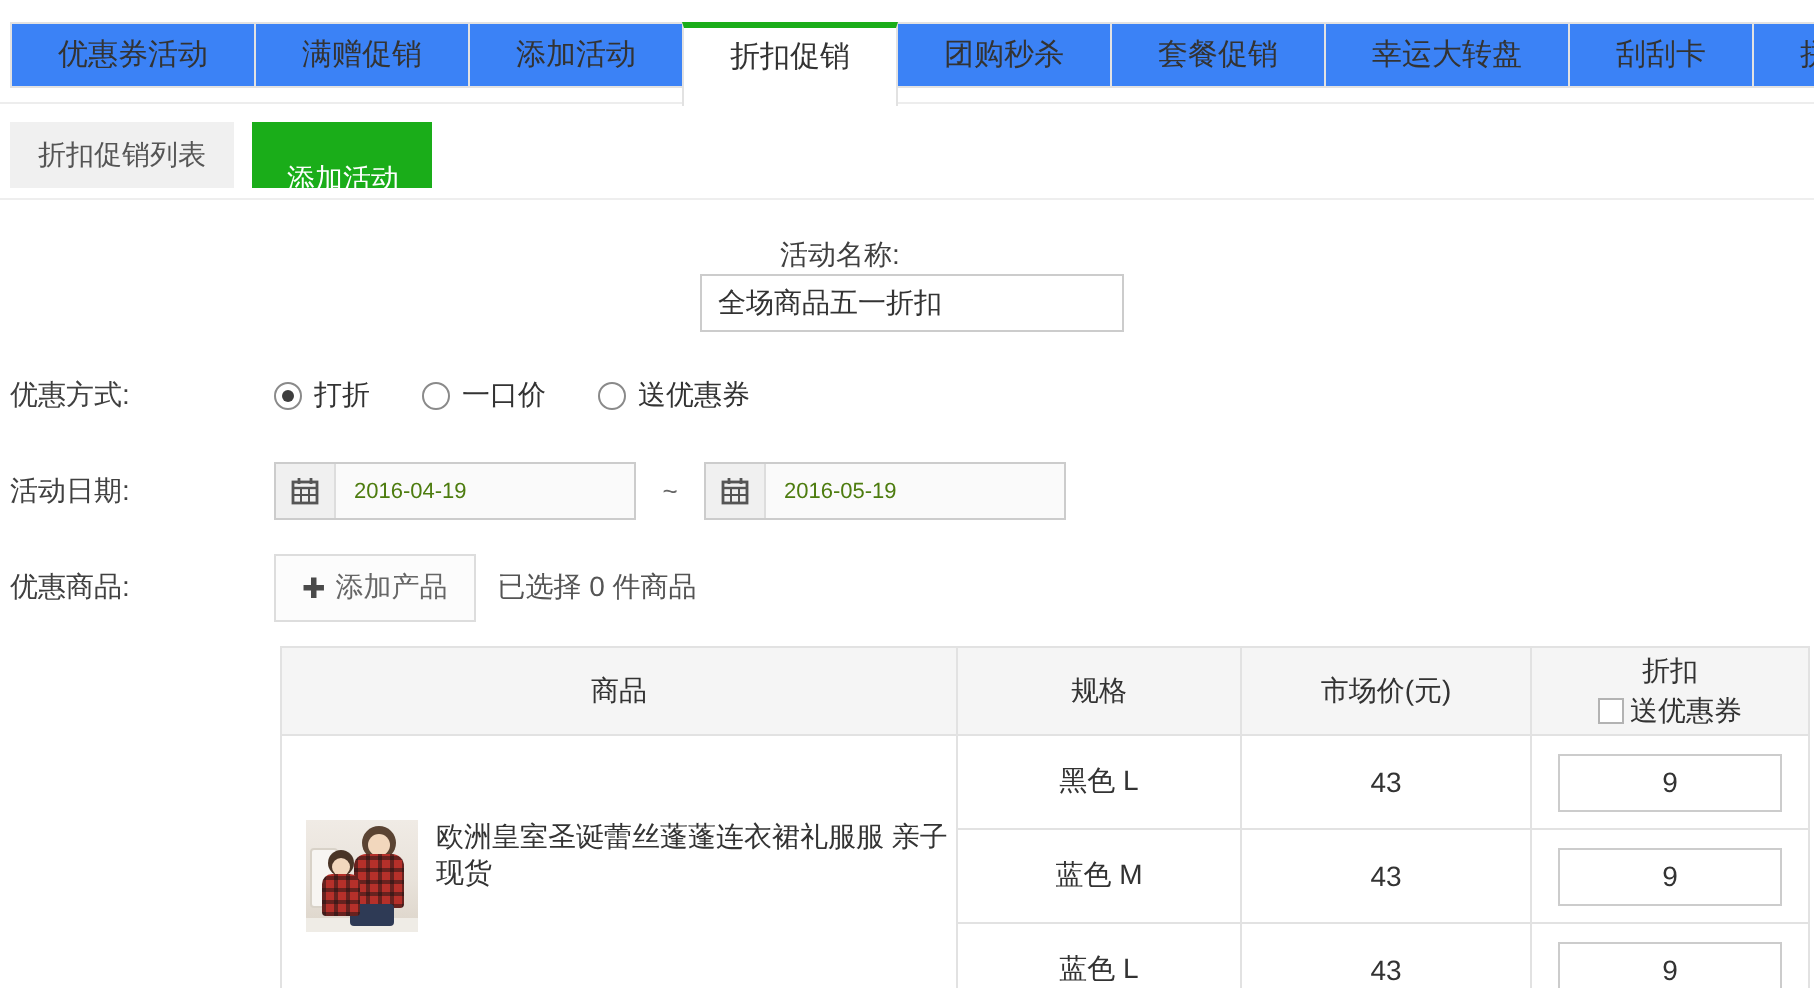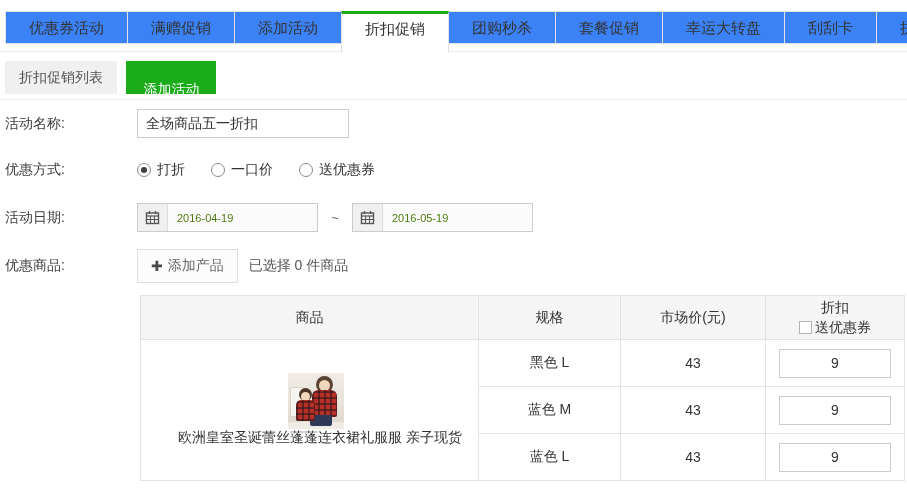--- a/index.html
+++ b/index.html
@@ -19,21 +19,21 @@
   
   .subtabs { padding:9px 0 0 5px; height:48px; border-bottom:1px solid #eeeeee; }
   .subtab { display:inline-block; height:33px; line-height:33px; padding:0 14px;
             font-size:14px; cursor:pointer; vertical-align:top; }
   .subtab.plain { background:#f0f0f0; color:#555; }
   .subtab.green { background:#1aad19; color:#fff; margin-left:5px; padding:12px 17px; }
 
   
   .form { padding-left:5px; }
   .frow { display:flex; align-items:center; }
-  .frow.r1 { margin-top:9px; }
+  .frow.r1 { margin-top:19px;flex-direction:column; }
   .frow.r2 { margin-top:23px; }
   .frow.r3 { margin-top:24px; }
   .frow.r4 { margin-top:17px; }
   .flabel { width:132px; font-size:14px; color:#404040; }
   .text-input { width:212px; height:29px; border:1px solid #ccc; padding:0 8px;
                 font-size:14px; color:#333; font-family:inherit; background:#fff; }
 
   .radio-group { display:flex; align-items:center; font-size:14px; color:#333; }
   .radio { display:inline-flex; align-items:center; margin-right:26px; cursor:pointer; }
   .radio-dot { width:14px; height:14px; border-radius:50%; border:1px solid #8a8a8a;
@@ -57,21 +57,21 @@
   
   table.goods { border-collapse:collapse; table-layout:fixed; width:764px;
                 margin:12px 0 0 140px; font-size:14px; }
   .goods th, .goods td { border:1px solid #e2e2e2; font-weight:normal; }
   .goods thead th { background:#f5f5f5; height:44px; text-align:center;
                     color:#333; line-height:19px; padding:2px 4px; }
   .col-prod { width:338px; } .col-spec { width:142px; }
   .col-price { width:145px; } .col-disc { width:139px; }
   .goods tbody td { height:47px; text-align:center; color:#333; background:#fff; }
   .prod-cell { text-align:left !important; padding-left:12px; }
-  .prod-wrap { display:flex; align-items:center;flex-direction:column; }
+  .prod-wrap { display:flex; align-items:flex-start; }
   .prod-title { margin-left:9px; font-size:14px; color:#333; }
   .batch-line { display:flex; align-items:center; justify-content:center; margin-top:1px; }
   .cbox { width:13px; height:13px; border:1px solid #b3b3b3; background:#fff;
           display:inline-block; margin-right:3px; cursor:pointer; }
   .disc-input { width:112px; height:29px; border:1px solid #ccc; text-align:center;
           font-size:14px; color:#333; font-family:inherit; background:#fff; }
 
   
   .pimg { width:56px; height:56px; position:relative; overflow:hidden; flex:0 0 56px;
           background:linear-gradient(180deg,#f0ebe5 0%,#e8e2da 55%,#dcd4c9 100%); }

